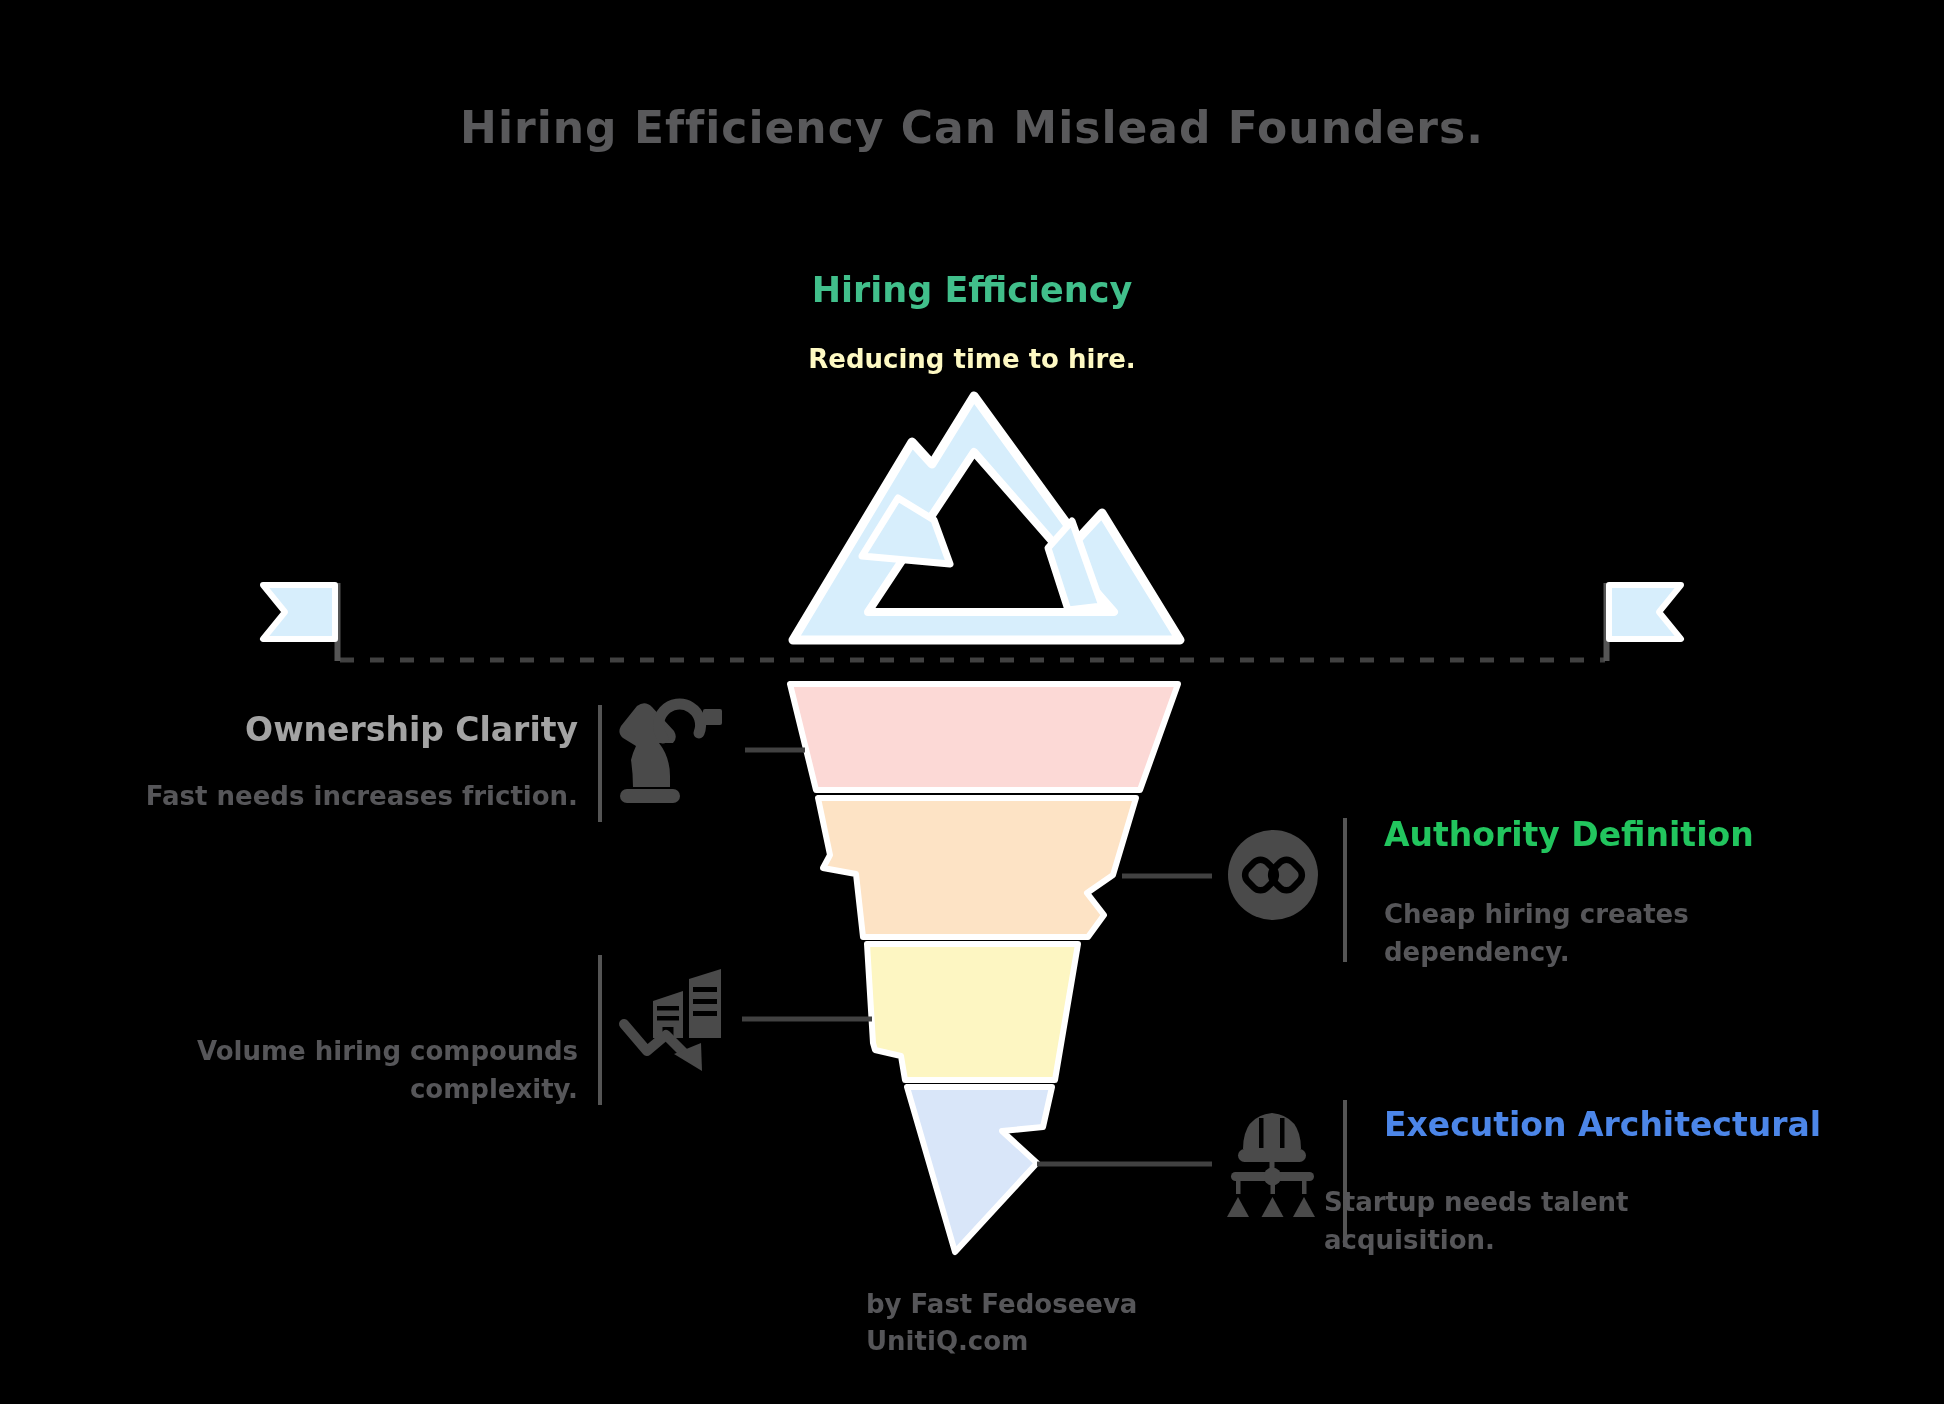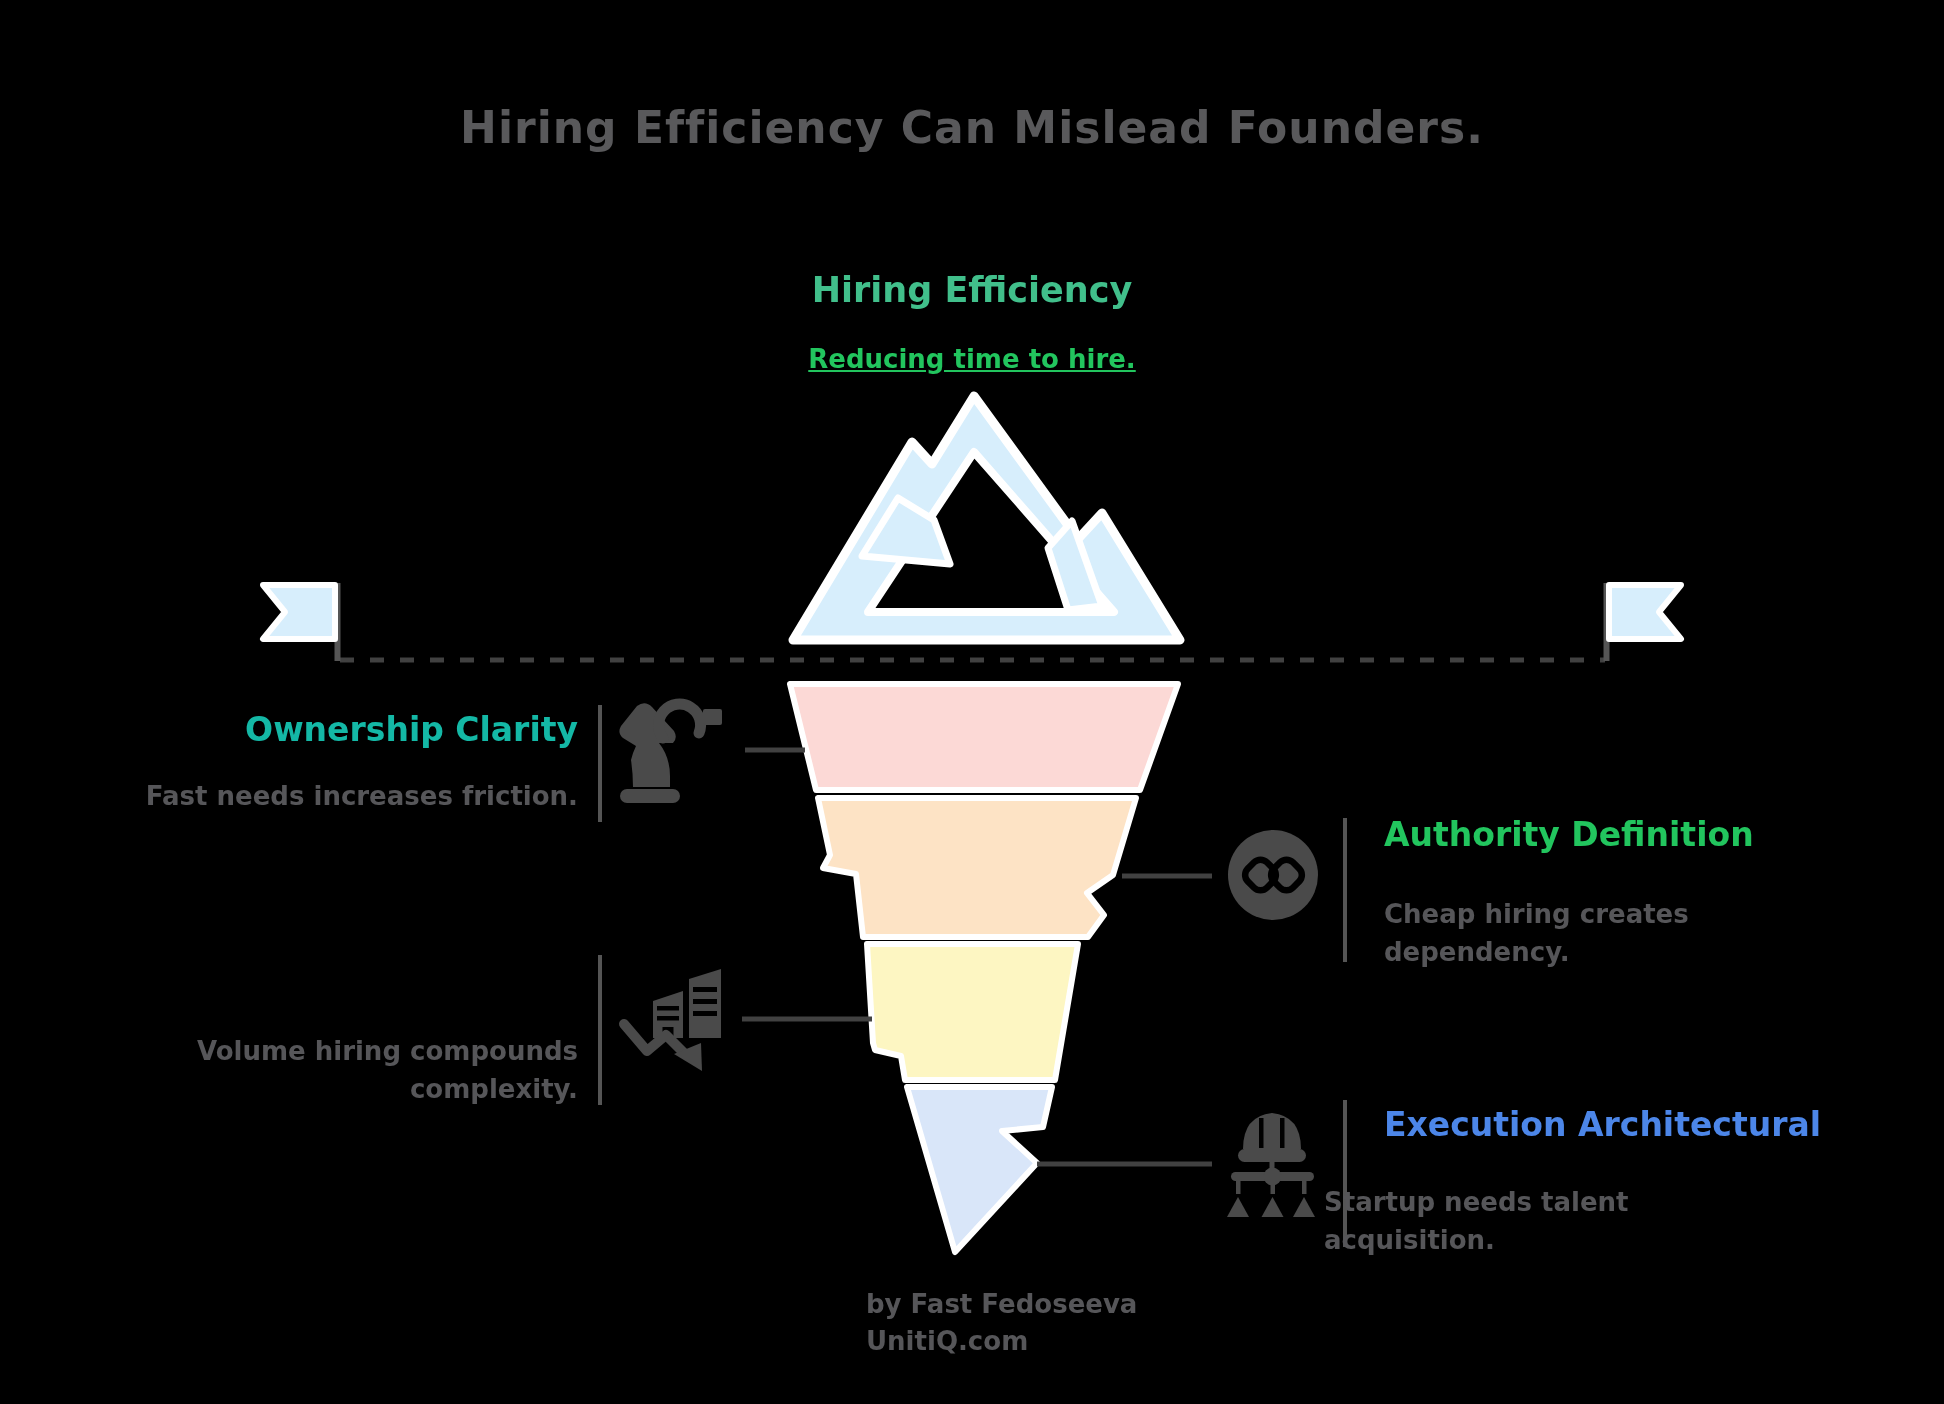--- a/index.html
+++ b/index.html
@@ -4,26 +4,26 @@
 <style>
   html,body{margin:0;padding:0;background:#000;}
   .canvas{
     position:relative;width:1944px;height:1404px;background:#000;overflow:hidden;
     font-family:"DejaVu Sans", sans-serif;font-weight:bold;
   }
   .abs{position:absolute;}
   .center{left:0;right:0;text-align:center;}
   .title{top:102px;font-size:44px;letter-spacing:1px;color:#59595b;}
   .surface-heading{top:270px;font-size:35px;color:#41bf8b;}
-  .surface-sub{top:344px;font-size:26px;color:#22c55e;text-decoration:underline;}
+  .surface-sub{top:344px;font-size:26px;color:#fef9c3;}
   .sec-heading{font-size:33px;white-space:nowrap;}
   .sec-desc{font-size:26px;line-height:38px;color:#565659;}
   .left-block{text-align:right;}
   .right-block{text-align:left;}
-  .ownership-heading{top:710px;left:0;width:578px;color:#14b8a6;}
+  .ownership-heading{top:710px;left:0;width:578px;color:#a3a3a3;}
   .ownership-desc{top:777px;left:98px;width:480px;}
   .architectural-heading{top:963px;left:0;width:578px;color:#e0cd1d;}
   .architectural-desc{top:1032px;left:178px;width:400px;}
   .authority-heading{top:815px;left:1384px;color:#22c55e;}
   .authority-desc{top:895px;left:1384px;width:330px;}
   .execution-heading{top:1105px;left:1384px;color:#4c86e8;}
   .execution-desc{top:1183px;left:1324px;width:330px;}
   .footer{top:1286px;left:866px;font-size:26px;line-height:37px;color:#565659;}
   svg{position:absolute;left:0;top:0;}
 </style>

